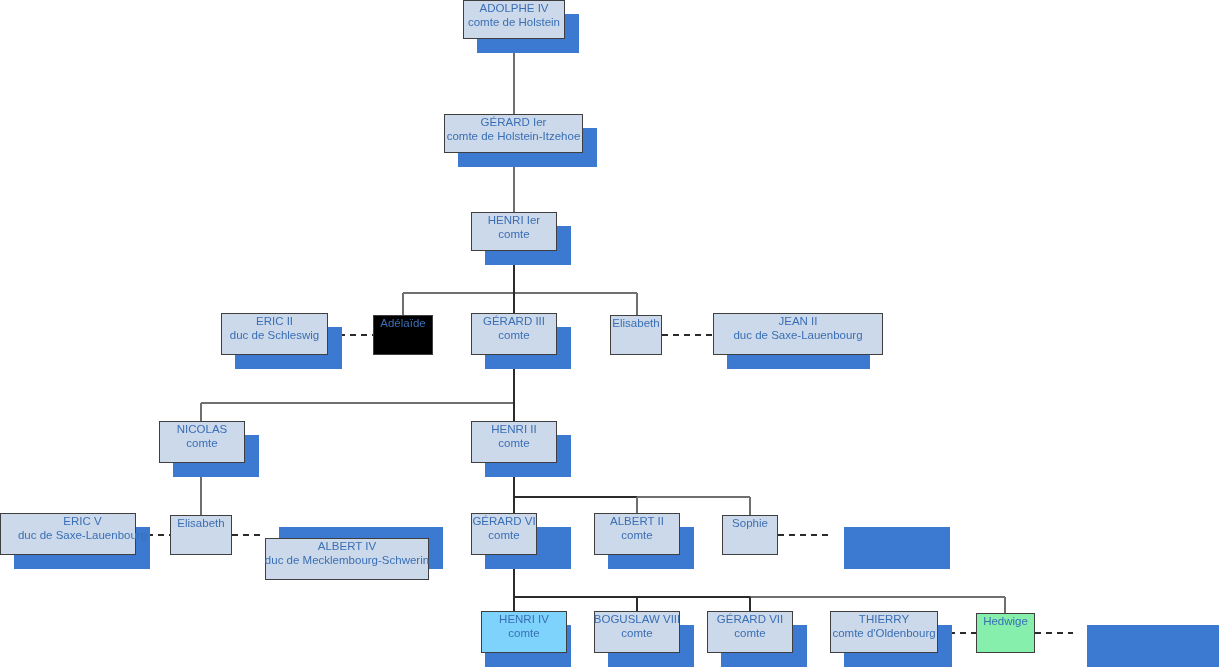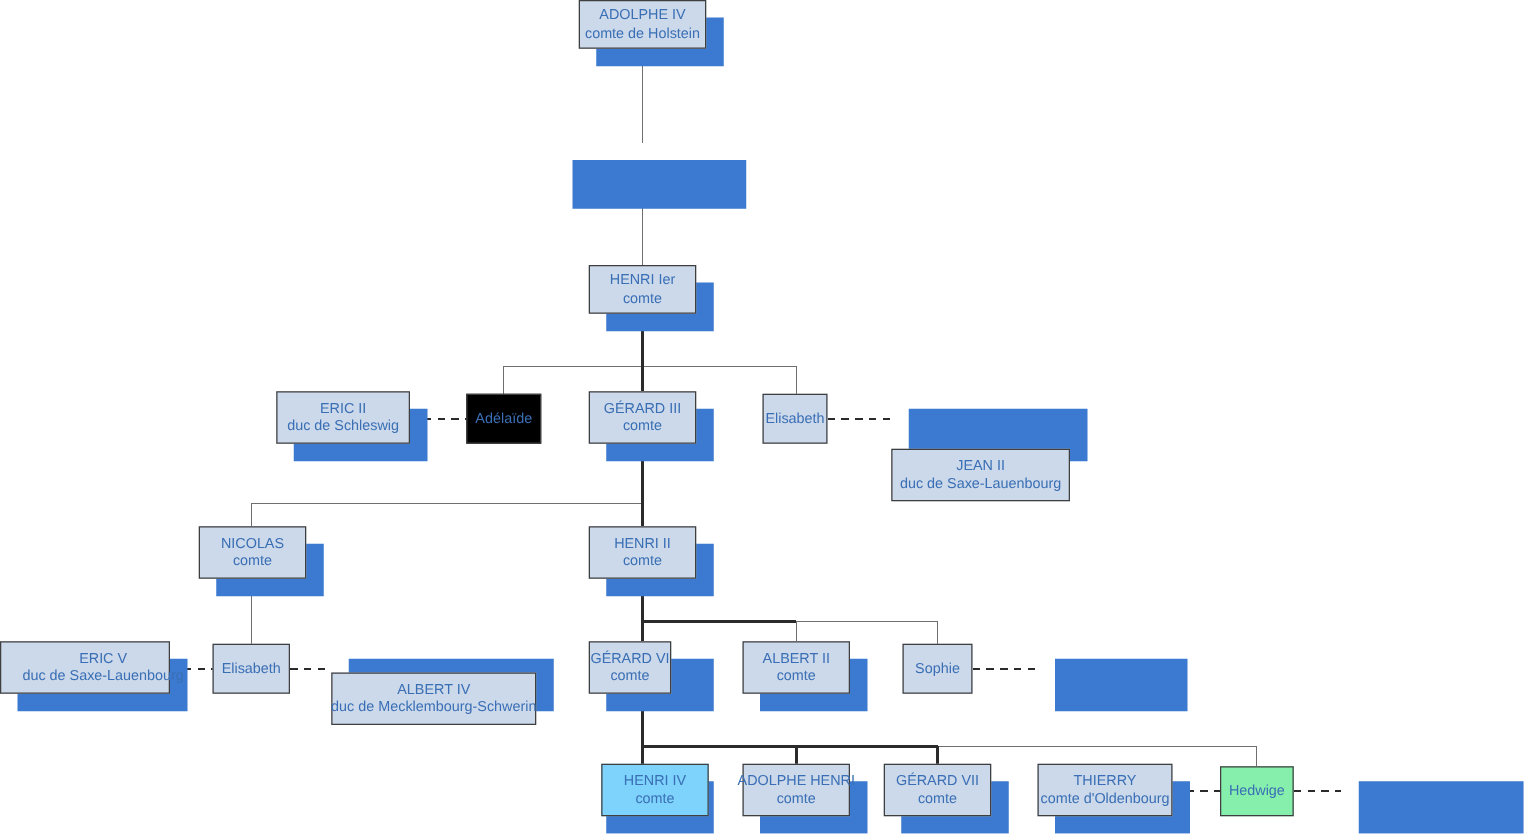--- a/index.html
+++ b/index.html
@@ -26,21 +26,21 @@
   }
   .node {
     position: absolute;
     box-sizing: border-box;
     border: 1.4px solid #3f3f3f;
     background: #ccd9ea;
     color: #3a6fb5;
     display: flex;
     flex-direction: column;
     align-items: center;
-    justify-content: center;
+    justify-content: flex-start;
     text-align: center;
     line-height: 1.25;
     font-size: 11.5px;
     z-index: 3;
     padding: 0 3px;
   }
   .node .l1 { display: block; white-space: nowrap; }
   .node .l2 { display: block; white-space: nowrap; }
   .shadow {
     position: absolute;
@@ -85,20 +85,24 @@
       <line x1="778" y1="535" x2="830" y2="535" stroke="#2b2b2b" stroke-width="1.4" stroke-dasharray="6 5" shape-rendering="crispEdges"></line>
       <line x1="938" y1="633" x2="976" y2="633" stroke="#2b2b2b" stroke-width="1.4" stroke-dasharray="6 5" shape-rendering="crispEdges"></line>
       <line x1="1035" y1="633" x2="1073" y2="633" stroke="#2b2b2b" stroke-width="1.4" stroke-dasharray="6 5" shape-rendering="crispEdges"></line>
     </svg>
 <div class="shadow" style="left: 477px; top: 14px; width: 102px; height: 39px; background: rgb(59, 122, 208);"></div>
     <div class="node" style="left: 463px; top: 0px; width: 102px; height: 39px; background: rgb(204, 217, 234); color: rgb(58, 111, 181); border-color: rgb(63, 63, 63);">
       <span class="l1">ADOLPHE IV</span>
       <span class="l2">comte de Holstein</span>
     </div>
     <div class="shadow" style="left: 458px; top: 128px; width: 139px; height: 39px; background: rgb(59, 122, 208);"></div>
+    <div class="node" style="left: 444px; top: 114px; width: 139px; height: 39px; background: rgb(204, 217, 234); color: rgb(58, 111, 181); border-color: rgb(63, 63, 63);">
+      <span class="l1">GÉRARD Ier</span>
+      <span class="l2">comte de Holstein-Itzehoe</span>
+    </div>
     <div class="shadow" style="left: 485px; top: 226px; width: 86px; height: 39px; background: rgb(59, 122, 208);"></div>
     <div class="node" style="left: 471px; top: 212px; width: 86px; height: 39px; background: rgb(204, 217, 234); color: rgb(58, 111, 181); border-color: rgb(63, 63, 63);">
       <span class="l1">HENRI Ier</span>
       <span class="l2">comte</span>
     </div>
     <div class="shadow" style="left: 235px; top: 327px; width: 107px; height: 42px; background: rgb(59, 122, 208);"></div>
     <div class="node" style="left: 221px; top: 313px; width: 107px; height: 42px; background: rgb(204, 217, 234); color: rgb(58, 111, 181); border-color: rgb(63, 63, 63);">
       <span class="l1">ERIC II</span>
       <span class="l2">duc de Schleswig</span>
     </div>
@@ -107,21 +111,21 @@
     </div>
     <div class="shadow" style="left: 485px; top: 327px; width: 86px; height: 42px; background: rgb(59, 122, 208);"></div>
     <div class="node" style="left: 471px; top: 313px; width: 86px; height: 42px; background: rgb(204, 217, 234); color: rgb(58, 111, 181); border-color: rgb(63, 63, 63);">
       <span class="l1">GÉRARD III</span>
       <span class="l2">comte</span>
     </div>
     <div class="node" style="left: 610px; top: 315px; width: 52px; height: 40px; background: rgb(204, 217, 234); color: rgb(58, 111, 181); border-color: rgb(63, 63, 63);">
       <span class="l1">Elisabeth</span>
     </div>
     <div class="shadow" style="left: 727px; top: 327px; width: 143px; height: 42px; background: rgb(59, 122, 208);"></div>
-    <div class="node" style="left: 713px; top: 313px; width: 143px; height: 42px; background: rgb(204, 217, 234); color: rgb(58, 111, 181); border-color: rgb(63, 63, 63); margin-top: 46px;">
+    <div class="node" style="left: 713px; top: 313px; width: 170px; height: 42px; background: rgb(204, 217, 234); color: rgb(58, 111, 181); border-color: rgb(63, 63, 63);">
       <span class="l1">JEAN II</span>
       <span class="l2">duc de Saxe-Lauenbourg</span>
     </div>
     <div class="shadow" style="left: 173px; top: 435px; width: 86px; height: 42px; background: rgb(59, 122, 208);"></div>
     <div class="node" style="left: 159px; top: 421px; width: 86px; height: 42px; background: rgb(204, 217, 234); color: rgb(58, 111, 181); border-color: rgb(63, 63, 63);">
       <span class="l1">NICOLAS</span>
       <span class="l2">comte</span>
     </div>
     <div class="shadow" style="left: 485px; top: 435px; width: 86px; height: 42px; background: rgb(59, 122, 208);"></div>
     <div class="node" style="left: 471px; top: 421px; width: 86px; height: 42px; background: rgb(204, 217, 234); color: rgb(58, 111, 181); border-color: rgb(63, 63, 63);">
@@ -155,21 +159,21 @@
       <span class="l1">Sophie</span>
     </div>
     <div class="shadow" style="left: 844px; top: 527px; width: 106px; height: 42px; background: rgb(59, 122, 208);"></div>
     <div class="shadow" style="left: 485px; top: 625px; width: 86px; height: 42px; background: rgb(59, 122, 208);"></div>
     <div class="node" style="left: 481px; top: 611px; width: 86px; height: 42px; background: #7dd3fc; color: rgb(58, 111, 181); border-color: rgb(63, 63, 63);">
       <span class="l1">HENRI IV</span>
       <span class="l2">comte</span>
     </div>
     <div class="shadow" style="left: 608px; top: 625px; width: 86px; height: 42px; background: rgb(59, 122, 208);"></div>
     <div class="node" style="left: 594px; top: 611px; width: 86px; height: 42px; background: rgb(204, 217, 234); color: rgb(58, 111, 181); border-color: rgb(63, 63, 63);">
-      <span class="l1">ADOLPHE HENRI</span>
+      <span class="l1">BOGUSLAW VIII</span>
       <span class="l2">comte</span>
     </div>
     <div class="shadow" style="left: 721px; top: 625px; width: 86px; height: 42px; background: rgb(59, 122, 208);"></div>
     <div class="node" style="left: 707px; top: 611px; width: 86px; height: 42px; background: rgb(204, 217, 234); color: rgb(58, 111, 181); border-color: rgb(63, 63, 63);">
       <span class="l1">GÉRARD VII</span>
       <span class="l2">comte</span>
     </div>
     <div class="shadow" style="left: 844px; top: 625px; width: 108px; height: 42px; background: rgb(59, 122, 208);"></div>
     <div class="node" style="left: 830px; top: 611px; width: 108px; height: 42px; background: rgb(204, 217, 234); color: rgb(58, 111, 181); border-color: rgb(63, 63, 63);">
       <span class="l1">THIERRY</span>

